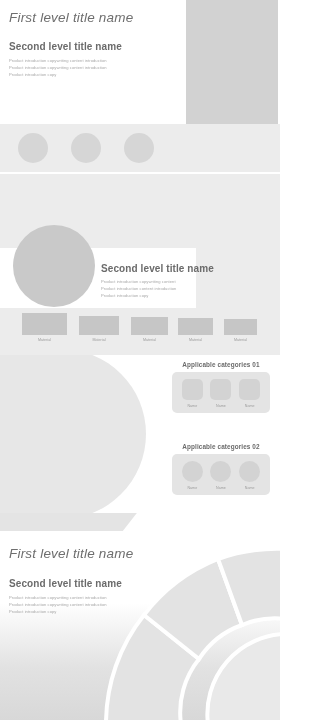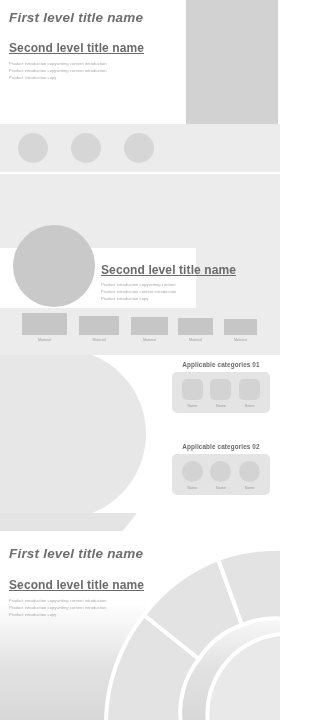--- a/index.html
+++ b/index.html
@@ -6,26 +6,26 @@
   html, body {
     width: 280px; height: 720px;
     background: #ffffff;
     font-family: "Liberation Sans", sans-serif;
     overflow: hidden;
   }
   .page { position: relative; width: 280px; height: 720px; background: #fff; }
 
   
   .h1 {
-    font-size: 13.5px; font-weight: bold; font-style: italic;
+    font-size: 13.5px; font-weight: normal; font-style: italic;
     color: #6e6e6e; letter-spacing: .2px; white-space: nowrap;
   }
   .h2 {
-    font-size: 12px; font-weight: bold; color: #6b6b6b;
-    letter-spacing: .1px; white-space: nowrap; text-decoration: underline;
+    font-size: 10px; font-weight: bold; color: #6b6b6b;
+    letter-spacing: .1px; white-space: nowrap;
   }
   .body-line {
     font-size: 4.1px; color: #a9a9a9; line-height: 7.2px;
     white-space: nowrap; letter-spacing: .05px;
   }
   .cap {
     font-size: 3.6px; color: #9b9b9b; text-align: center;
     white-space: nowrap; letter-spacing: .05px;
   }
   .cat-title {

